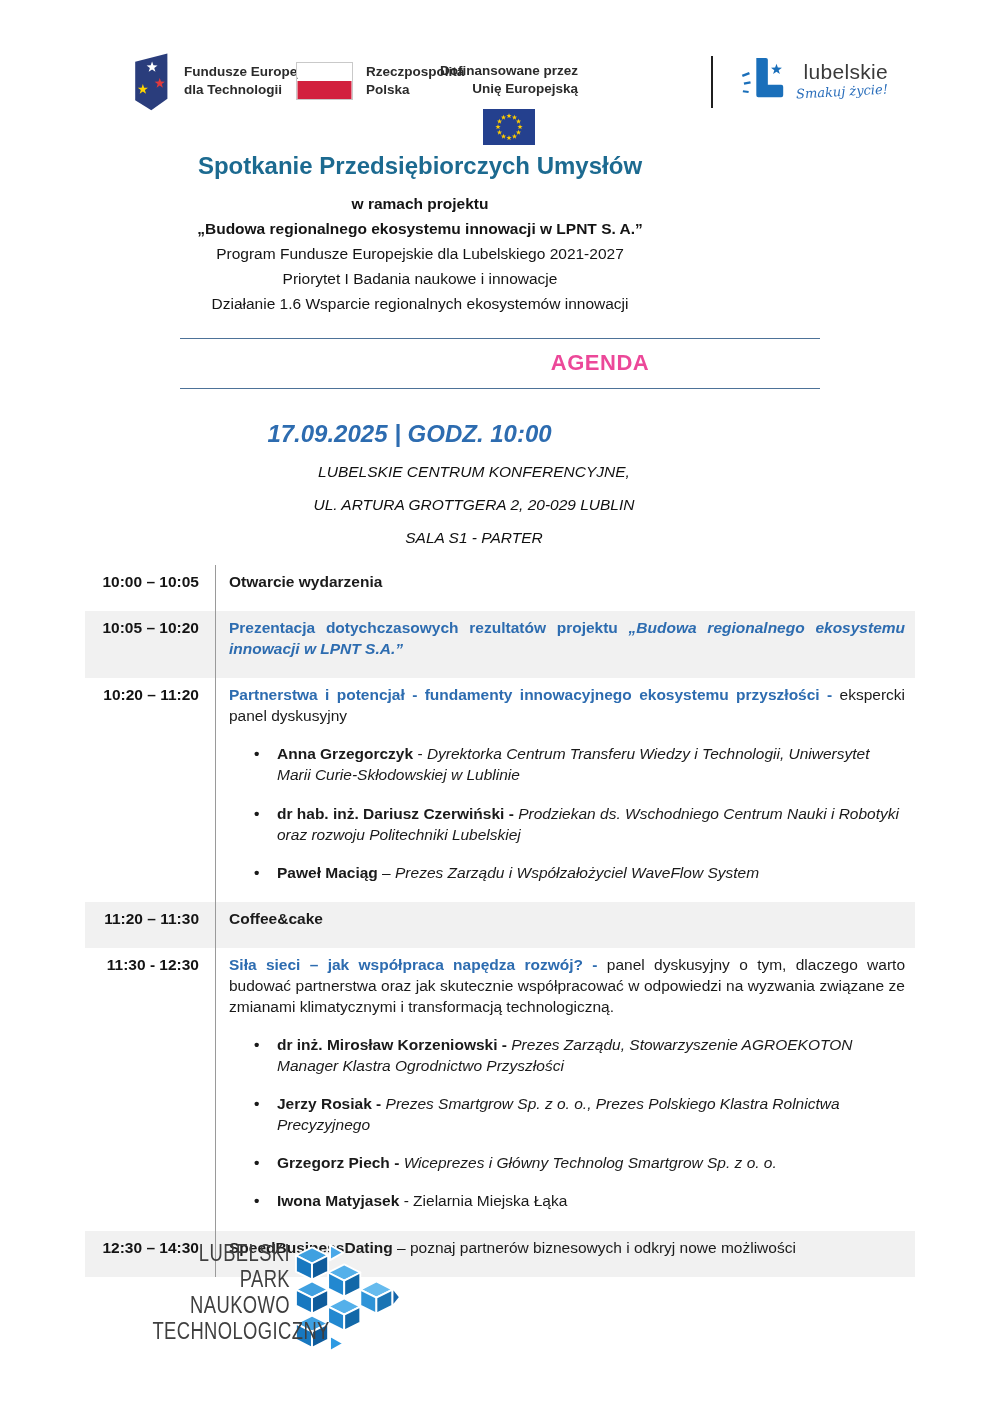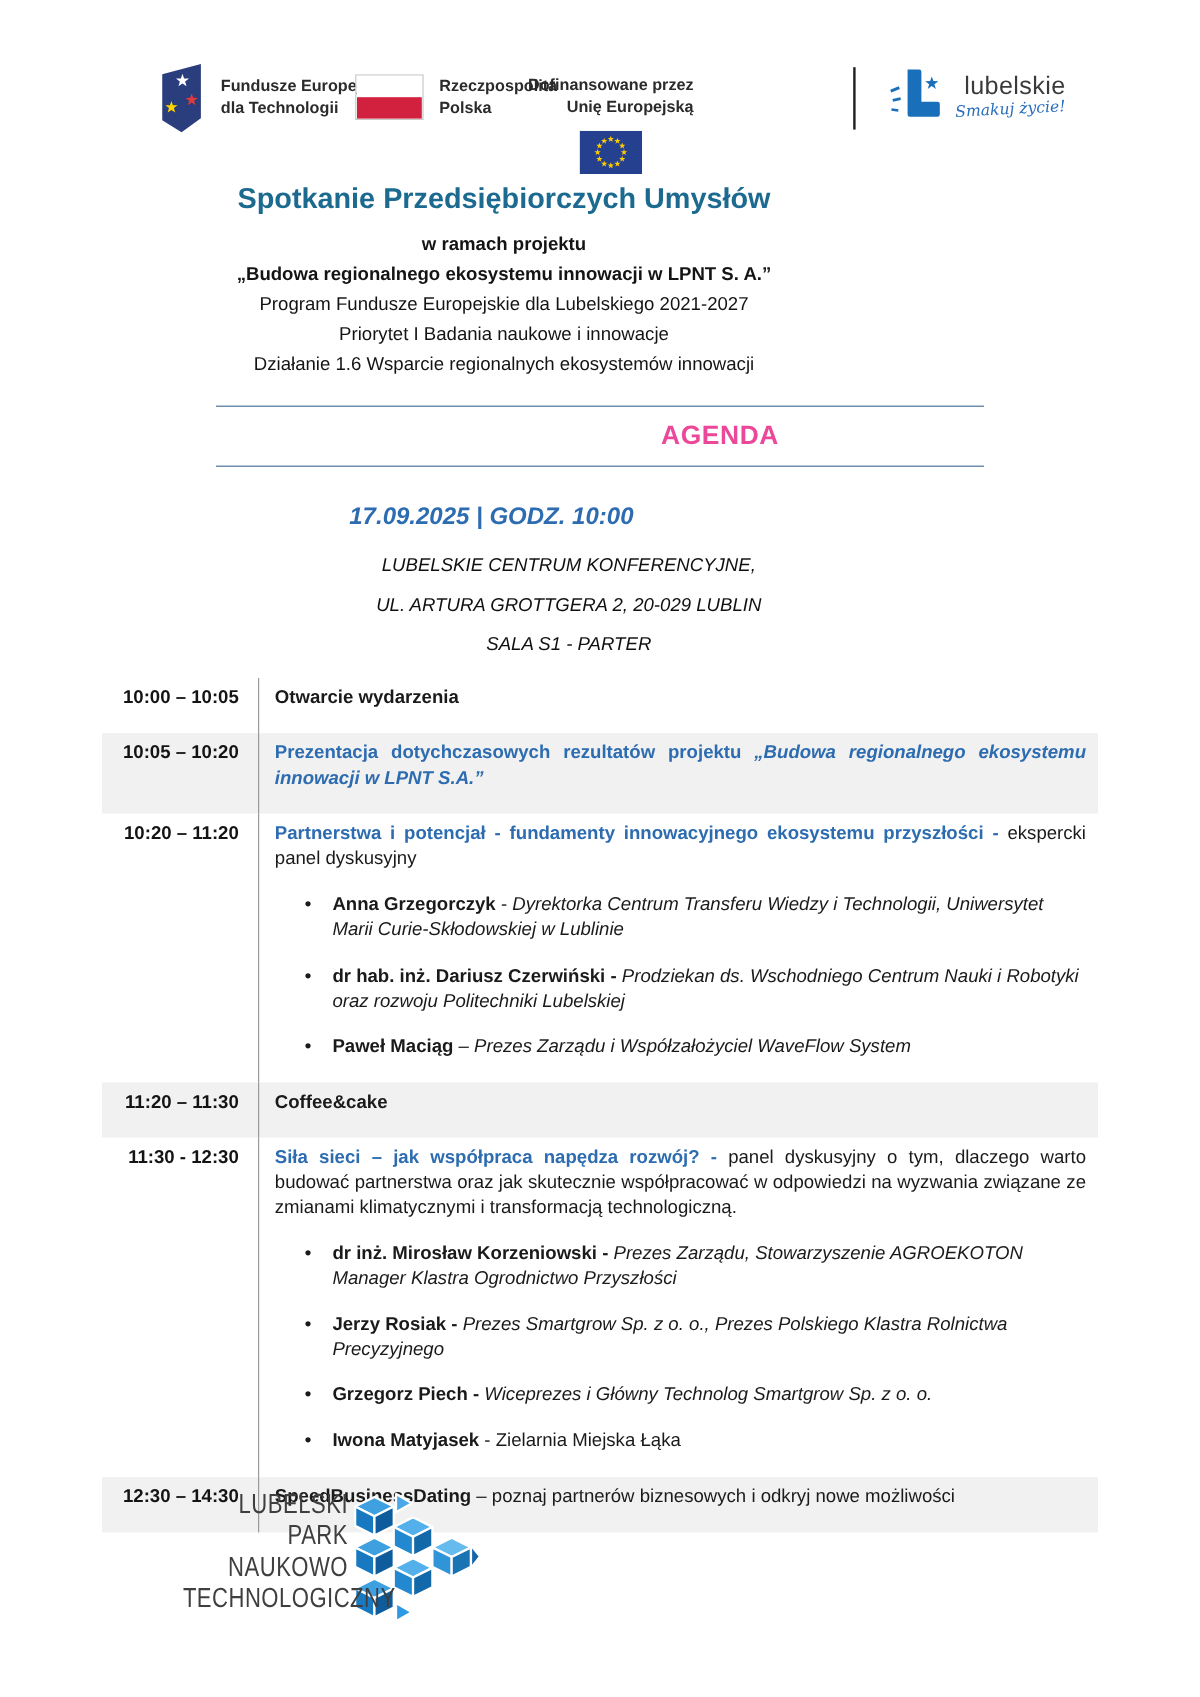--- a/index.html
+++ b/index.html
@@ -30,21 +30,21 @@
   .main-title { font-size:24px; font-weight:bold; color:#1c6a90; margin-bottom:15px; }
   .sub { font-size:15.5px; margin-bottom:7px; color:#141414; }
   .sub.bold { font-weight:bold; }
 
   
   .agenda-sect { position:absolute; top:338px; left:180px; width:640px; }
   .agenda-line { border-top:1px solid #4d7298; height:0; }
   .agenda-heading { font-size:22px; font-weight:bold; color:#ec4899; text-align:center; padding:11px 0 12px 200px; letter-spacing:0.5px; }
 
   .event-datetime { position:absolute; top:420px; left:0; width:819px; text-align:center;
-    font-size:20px; font-weight:bold; font-style:italic; color:#2d6cb0; }
+    font-size:24px; font-weight:bold; font-style:italic; color:#2d6cb0; }
 
   .venue { position:absolute; top:463px; left:0; width:948px; text-align:center; font-style:italic; font-size:15.5px; color:#101010; }
   .venue .venue-line { margin-bottom:15px; }
 
   
   .schedule { position:absolute; top:565px; left:85px; width:830px; font-size:15.5px; line-height:1.36; }
   .sched-row { display:flex; }
   .sched-row.shaded { background:#f1f1f1; }
   .sched-time { flex:0 0 131px; width:131px; text-align:right; padding:6px 16px 0 0;
     font-weight:bold; color:#141414; border-right:1px solid #9a9a9a; }

